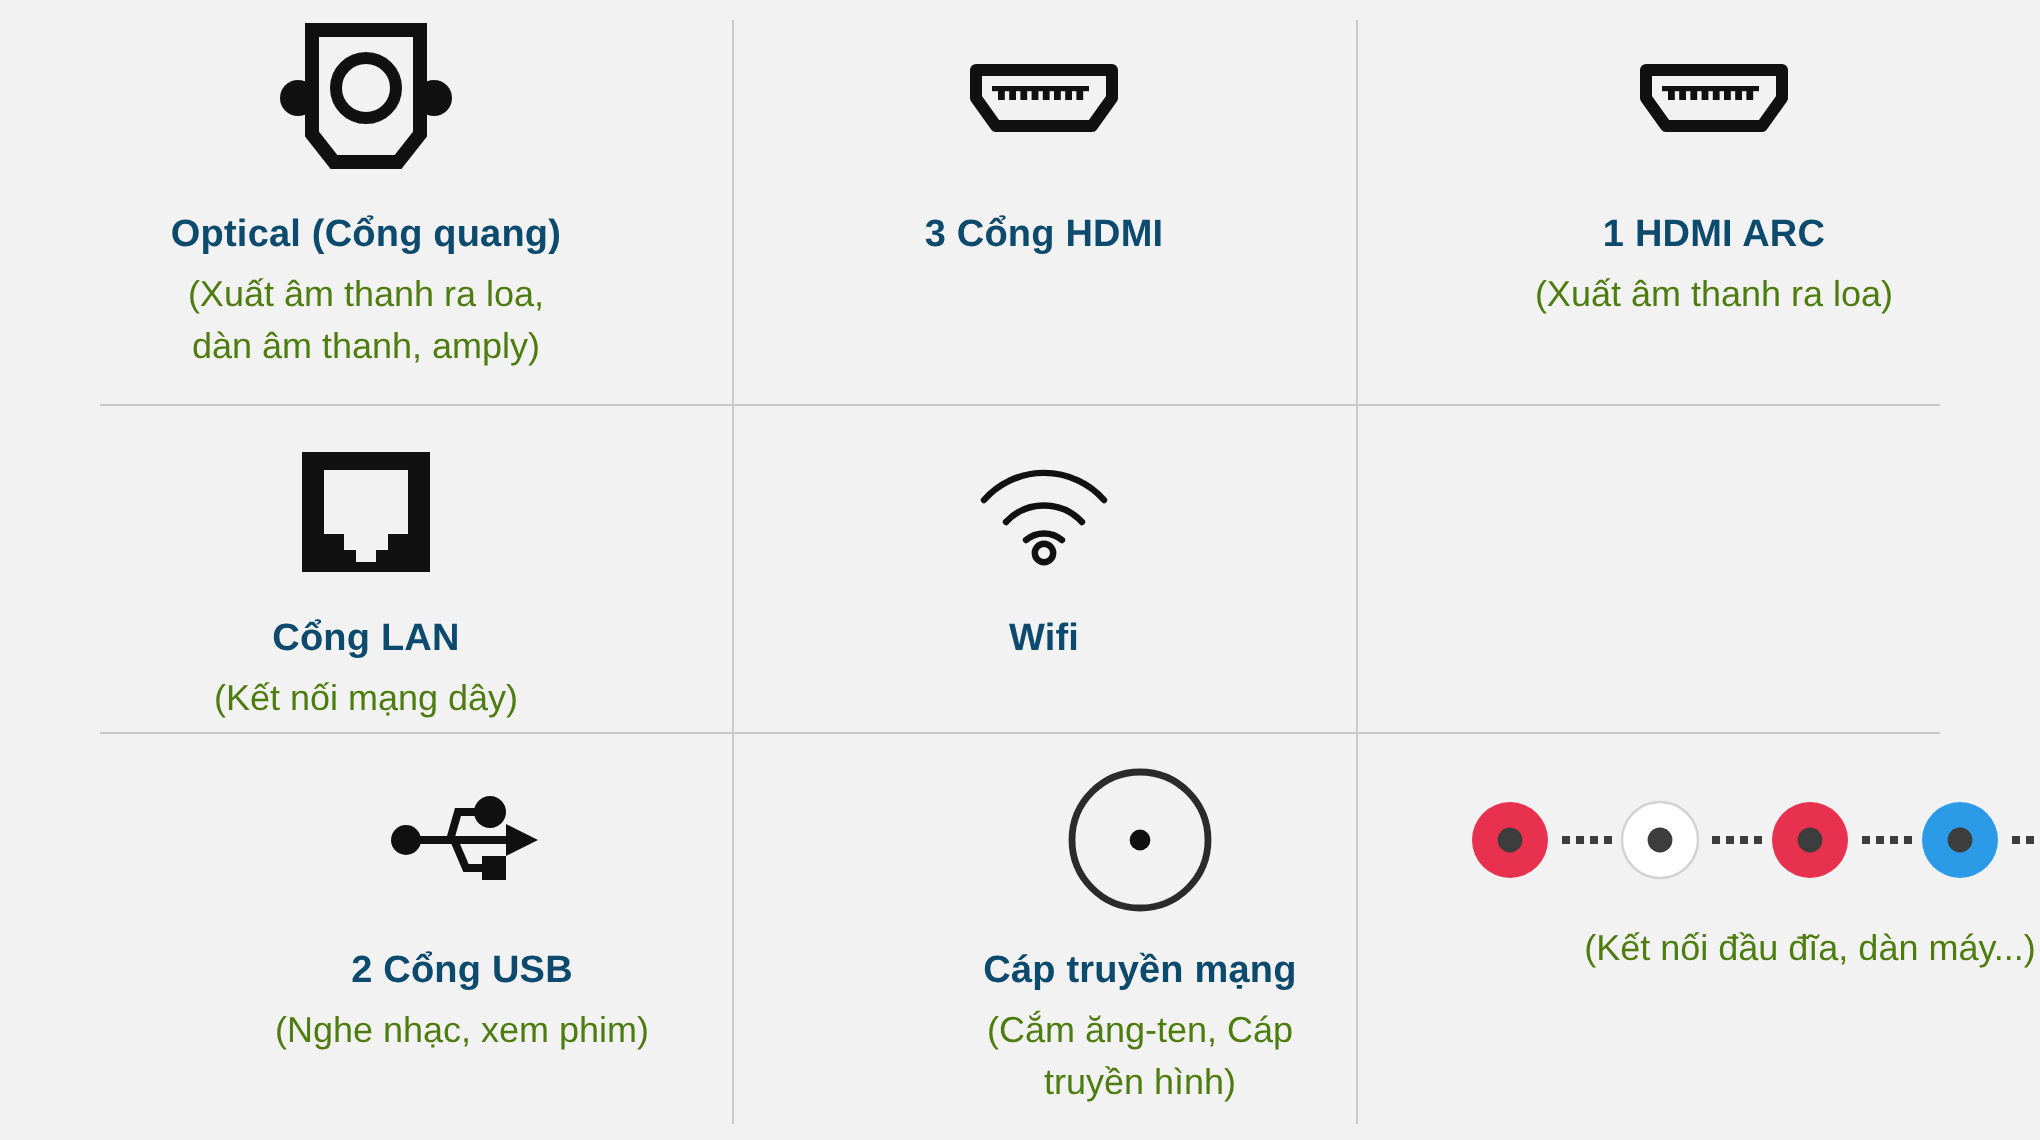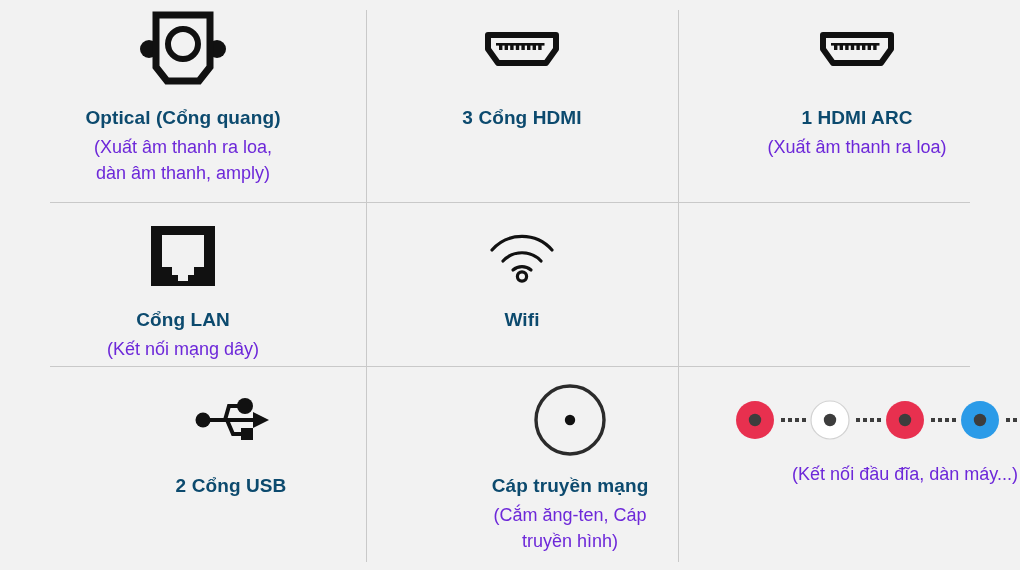--- a/index.html
+++ b/index.html
@@ -50,21 +50,21 @@
     font-size: 19px;
     font-weight: bold;
     color: #0c4a6e;
     letter-spacing: 0.1px;
     line-height: 1.3;
     white-space: nowrap;
   }
   .desc {
     font-size: 18px;
     font-weight: normal;
-    color: #6d28d9;
+    color: #4d7c0f;
     line-height: 1.45;
     margin-top: 3px;
   }
 
   
   .r1 { top: 8px; }
   .r2 { top: 218px; }
   .r3 { top: 382px; margin-left: 48px; }
   .c1 { left: 0px;   width: 366px; }
   .c2 { left: 366px; width: 312px; }
@@ -179,20 +179,21 @@
           <polyline points="34,26 38,12 52,12"></polyline>
           <polyline points="36,26 42,40 54,40"></polyline>
         </g>
         <circle cx="12" cy="26" r="7.5" fill="#111"></circle>
         <circle cx="54" cy="12" r="8" fill="#111"></circle>
         <rect x="50" y="34" width="12" height="12" fill="#111"></rect>
         <polygon points="62,18 78,26 62,34" fill="#111"></polygon>
       </svg>
     </div>
     <div class="title">2 Cổng USB</div>
+    <div class="desc">(Nghe nhạc, xem phim)</div>
   </div>
 
   <div class="cell r3 c2">
     <div class="icon-wrap">
       <svg width="76" height="76" viewBox="0 0 76 76">
         <circle cx="38" cy="38" r="34" fill="none" stroke="#2b2b2b" stroke-width="3.4"></circle>
         <circle cx="38" cy="38" r="5.2" fill="#111"></circle>
       </svg>
     </div>
     <div class="title">Cáp truyền mạng</div>

